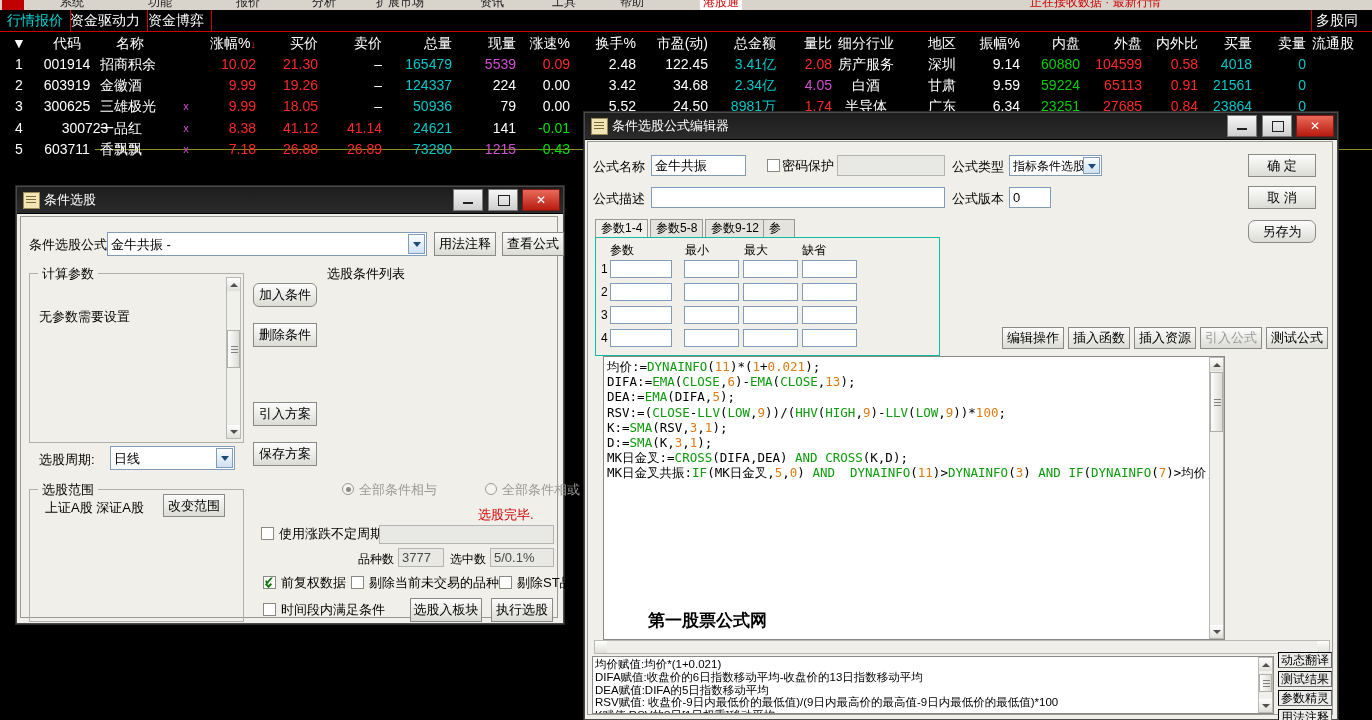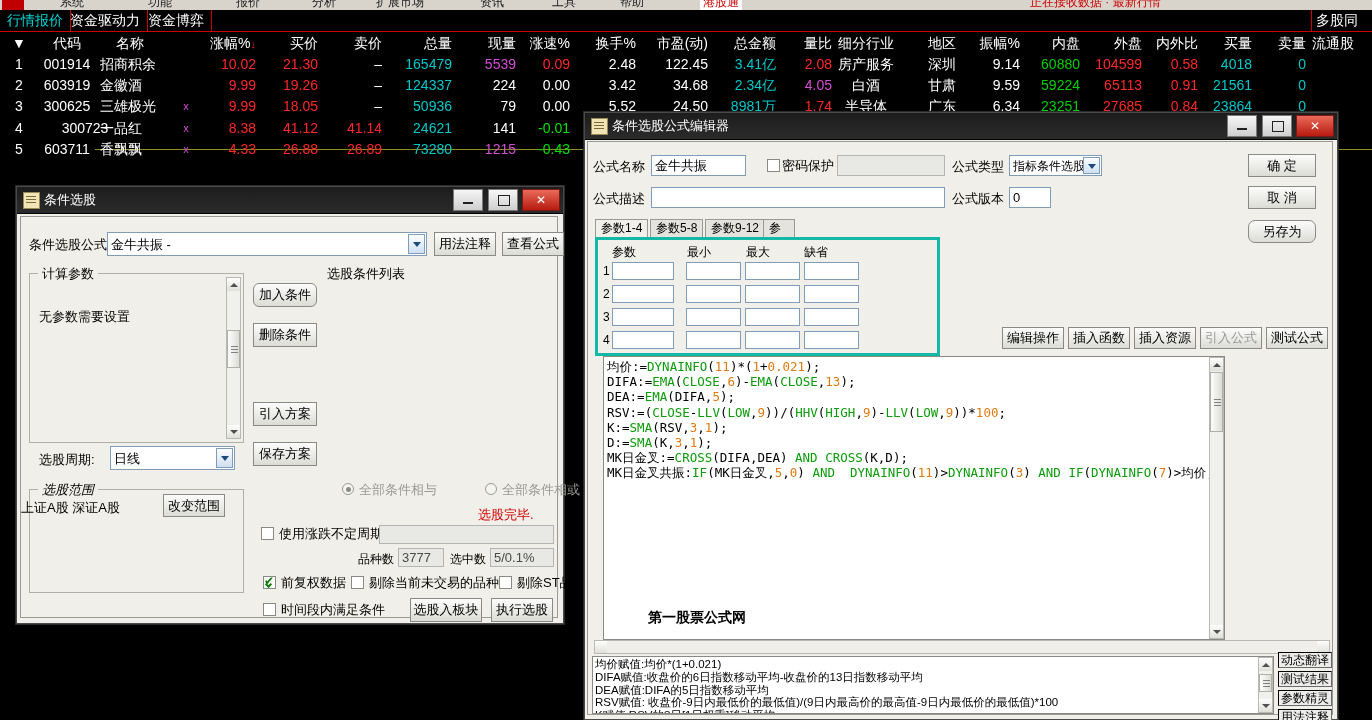--- a/index.html
+++ b/index.html
@@ -113,21 +113,21 @@
   .tabs .t{position:absolute;top:0;height:18px;line-height:17px;padding:0 5px;font-size:12px;
       background:#e4e3dd;border:1px solid #9a9a94;border-bottom:none;box-sizing:border-box;color:#000;}
   .tabs .t.act{background:#f0efe9;height:19px;}
 
   
   .codewrap{position:absolute;background:#fff;border:1px solid #8a8a84;box-sizing:border-box;overflow:hidden;}
   .code{position:absolute;left:3px;top:2px;right:18px;
         font-family:"DejaVu Sans Mono","Liberation Mono",monospace;
         font-size:12.5px;line-height:15.2px;white-space:pre;color:#000;}
   .code .fn{color:#0b9b0b;} .code .num{color:#e07a10;}
-  .wm1{position:absolute;font-size:14px;font-weight:bold;color:#000;text-align:center;}
+  .wm1{position:absolute;font-size:17px;font-weight:bold;color:#000;text-align:center;}
 
   
   .descwrap{position:absolute;background:#fff;border:1px solid #8a8a84;box-sizing:border-box;overflow:hidden;}
   .desc{position:absolute;left:2px;top:1px;right:17px;font-size:11.5px;line-height:12.8px;
         white-space:pre;color:#000;font-family:"Liberation Sans","DejaVu Sans",sans-serif;}
   .hsb{position:absolute;height:14px;background:#efeeea;border:1px solid #b8b8b4;box-sizing:border-box;}
 </style>
 </head>
 <body>
 
@@ -275,21 +275,21 @@
       <div class="c ta-r" style="left:392px;width:60px;color:#00c8c8;">24621</div>
       <div class="c ta-r" style="left:458px;width:58px;color:#ffffff;">141</div>
       <div class="c ta-r" style="left:508px;width:62px;color:#00e000;">-0.01</div>
     </div>
 
     <div class="qrow" style="top:107px;">
       <div class="c ta-c" style="left:8px;width:22px;color:#ffffff;">5</div>
       <div class="c ta-c" style="left:38px;width:58px;color:#ffffff;">603711</div>
       <div class="c ta-l" style="left:100px;width:76px;color:#ffffff;">香飘飘</div>
       <div class="c ta-c" style="left:180px;width:12px;color:#d44ed4;font-size:11px;">x</div>
-      <div class="c ta-r" style="left:176px;width:80px;color:#ff2828;">4.33</div>
+      <div class="c ta-r" style="left:176px;width:80px;color:#ff2828;">7.18</div>
       <div class="c ta-r" style="left:258px;width:60px;color:#ff2828;">26.88</div>
       <div class="c ta-r" style="left:322px;width:60px;color:#ff2828;">26.89</div>
       <div class="c ta-r" style="left:392px;width:60px;color:#00c8c8;">73280</div>
       <div class="c ta-r" style="left:458px;width:58px;color:#d44ed4;">1215</div>
       <div class="c ta-r" style="left:508px;width:62px;color:#00e000;">-0.43</div>
     </div>
   </div>
 
   <div class="win" style="left:16px;top:186px;width:546px;height:436px;">
     <div class="tbar">
@@ -321,24 +321,24 @@
         <div class="thumb" style="top:52px;height:38px;"></div>
         <div class="dn"></div>
       </div>
 
       <div class="lbl" style="left:18px;top:234px;">选股周期:</div>
       <div class="combo" style="left:89px;top:229px;width:125px;height:24px;line-height:21px;">
         <span>日线</span>
         <span class="arrow"></span>
       </div>
 
-      <div class="grp" style="left:8px;top:272px;width:215px;height:104px;font-style:italic;">
+      <div class="grp" style="left:8px;top:272px;width:215px;height:133px;">
         <span class="cap">选股范围</span>
       </div>
-      <div class="lbl" style="left:0;top:282px;">上证A股 深证A股</div>
+      <div class="lbl" style="left:24px;top:282px;">上证A股 深证A股</div>
       <div class="btn" style="left:142px;top:277px;width:62px;height:23px;line-height:21px;">改变范围</div>
 
       <div class="btn" style="left:232px;top:66px;width:64px;height:24px;line-height:22px;border-radius:6px;">加入条件</div>
       <div class="btn" style="left:232px;top:106px;width:64px;height:24px;line-height:22px;">删除条件</div>
       <div class="btn" style="left:232px;top:185px;width:64px;height:24px;line-height:22px;">引入方案</div>
       <div class="btn" style="left:232px;top:225px;width:64px;height:24px;line-height:22px;">保存方案</div>
 
       <div class="lbl" style="left:306px;top:48px;">选股条件列表</div>
 
       <div class="rad on" style="left:321px;top:266px;"></div>
@@ -406,21 +406,21 @@
       <div class="btn" style="left:660px;top:44px;width:68px;height:23px;line-height:21px;">取 消</div>
       <div class="btn" style="left:660px;top:78px;width:68px;height:23px;line-height:21px;border-radius:7px;">另存为</div>
 
       <div class="tabs" style="left:7px;top:77px;width:200px;height:19px;">
         <div class="t act" style="left:0px;">参数1-4</div>
         <div class="t" style="left:55px;">参数5-8</div>
         <div class="t" style="left:110px;">参数9-12</div>
         <div class="t" style="left:168px;">参数13-16</div>
       </div>
 
-      <div style="position:absolute;left:7px;top:95px;width:345px;height:119px;background:#f0efe9;border:3px solid #14b8a6;box-sizing:border-box;text-align:right;">
+      <div style="position:absolute;left:7px;top:95px;width:345px;height:119px;background:#f0efe9;border:1px solid #14b8a6;box-sizing:border-box;text-align:right;">
         <div class="lbl sm" style="left:14px;top:4px;">参数</div>
         <div class="lbl sm" style="left:89px;top:4px;">最小</div>
         <div class="lbl sm" style="left:148px;top:4px;">最大</div>
         <div class="lbl sm" style="left:206px;top:4px;">缺省</div>
 
         <div class="lbl sm" style="left:5px;top:24px;">1</div>
         <div class="txtbox" style="left:14px;top:22px;width:62px;height:18px;"></div>
         <div class="txtbox" style="left:88px;top:22px;width:55px;height:18px;"></div>
         <div class="txtbox" style="left:147px;top:22px;width:55px;height:18px;"></div>
         <div class="txtbox" style="left:206px;top:22px;width:55px;height:18px;"></div>

